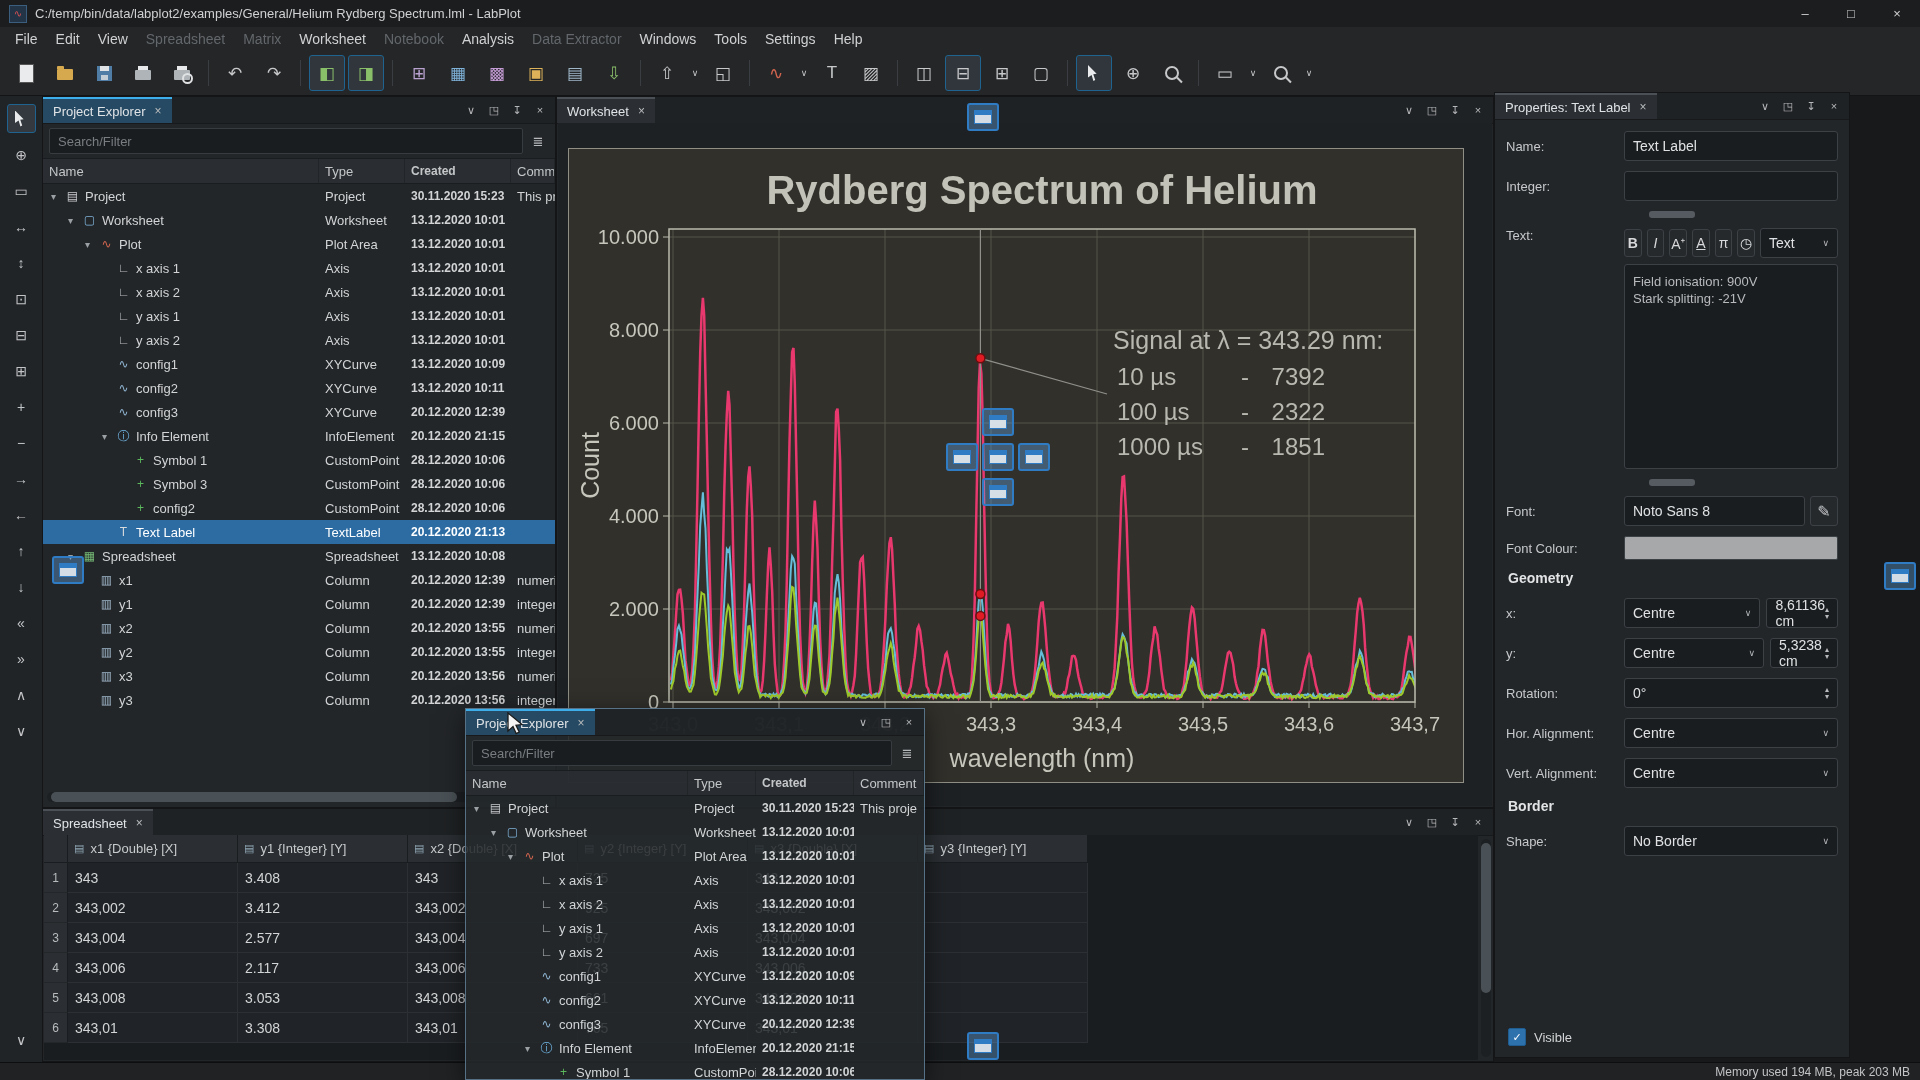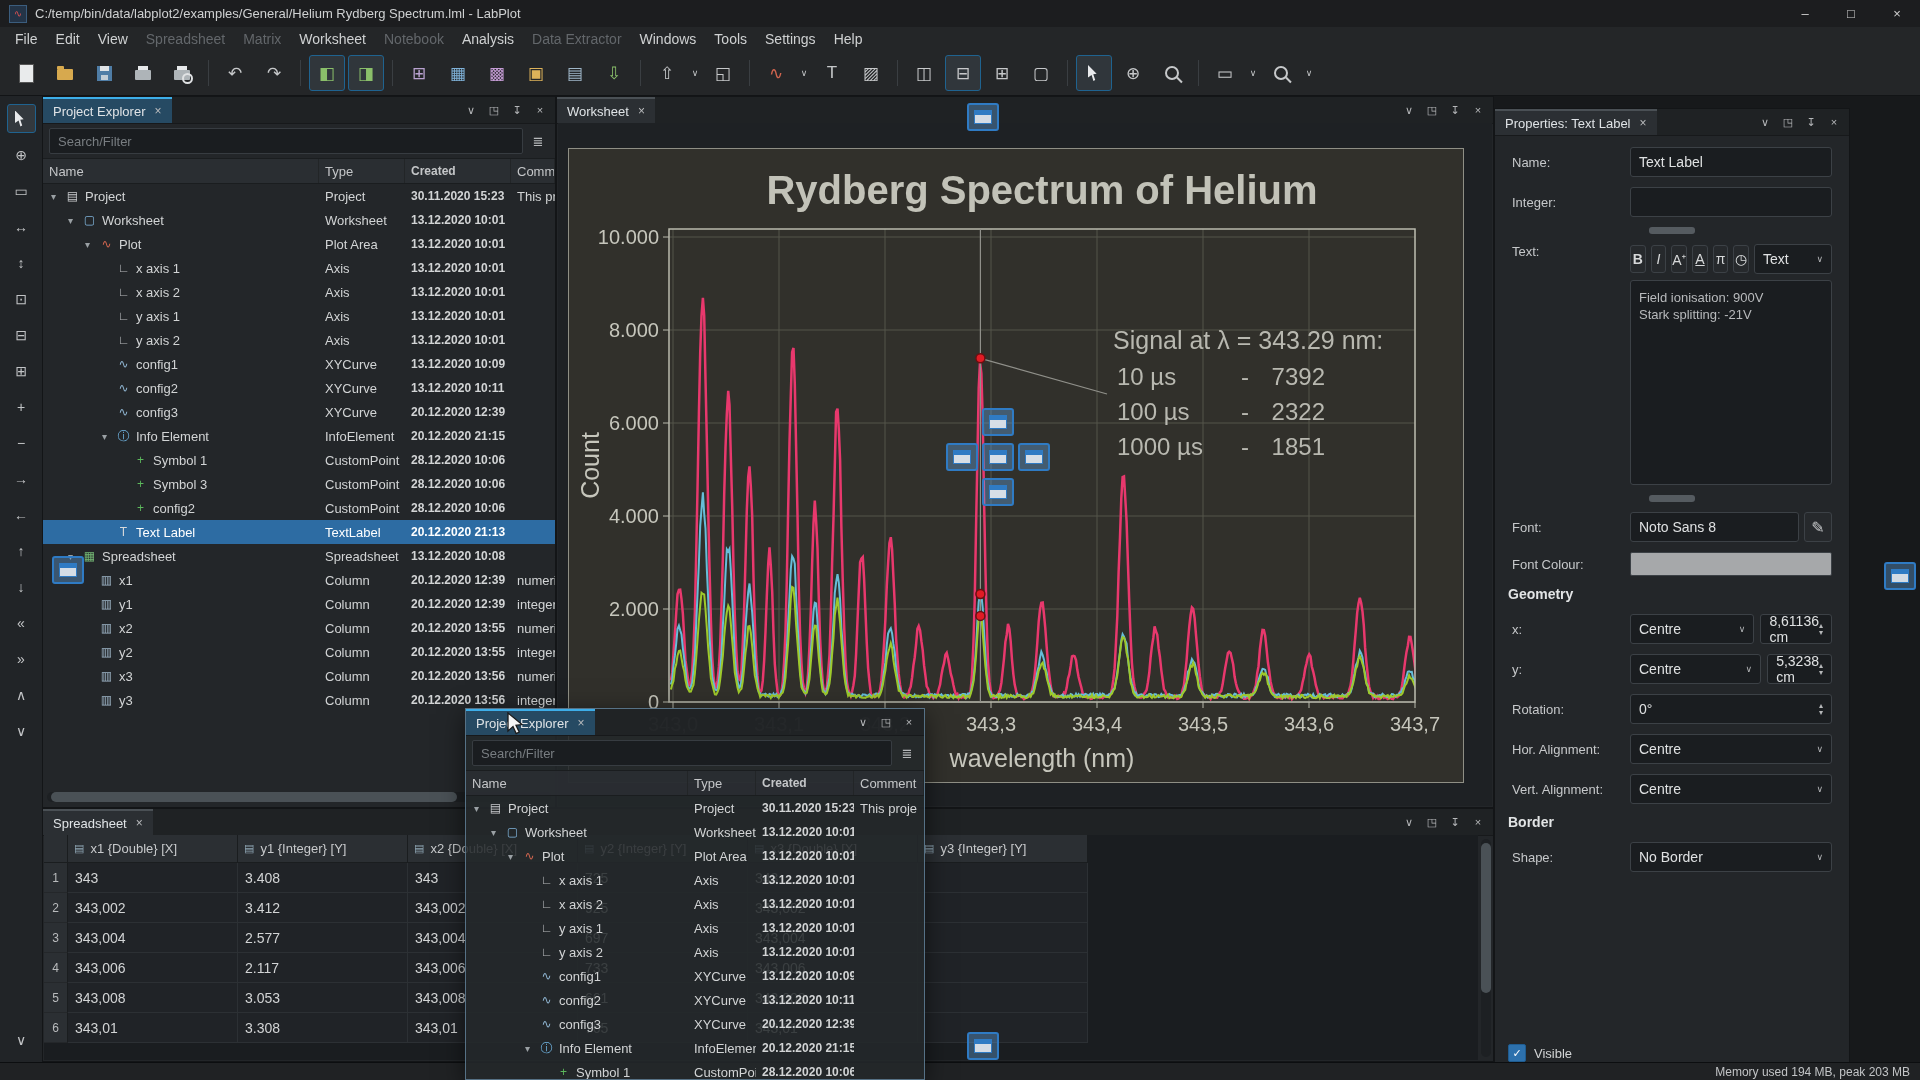--- a/index.html
+++ b/index.html
@@ -82,21 +82,21 @@
   .sh .hic{color:#8fa6b5;font-size:11px;}
   .snh{width:24px;background:#2b2f33;border-right:1px solid #1a1d1f;border-bottom:1px solid #1a1d1f;box-sizing:border-box;flex-shrink:0;}
   .srow{display:flex;height:30px;}
   .sncell{width:24px;background:#2b2f33;border-right:1px solid #1a1d1f;border-bottom:1px solid #24272a;display:flex;align-items:center;justify-content:center;font-size:12px;color:#b9bbbd;box-sizing:border-box;flex-shrink:0;}
   .scell{width:170px;border-right:1px solid #2c3034;border-bottom:1px solid #2c3034;display:flex;align-items:center;padding-left:7px;font-size:14px;color:#d2d4d5;background:#202327;box-sizing:border-box;flex-shrink:0;}
   .vscroll{position:absolute;right:2px;top:30px;bottom:4px;width:10px;background:#1d2023;border-radius:5px;}
   .vthumb{position:absolute;top:4px;left:0;width:10px;height:150px;background:#4a5156;border-radius:5px;}
 
   
   .props-body{position:absolute;left:1px;right:1px;top:26px;bottom:1px;overflow:hidden;}
-  .prow{display:flex;align-items:center;margin:0 16px 10px;}
+  .prow{display:flex;align-items:center;margin:0 10px 10px;}
   .prow.top{align-items:flex-start;}
   .plabel{width:118px;font-size:13px;color:#c6c8ca;flex-shrink:0;}
   .pctrl{flex:1;min-width:0;}
   .input,.combo,.spin{height:30px;background:#1a1d20;border:1px solid #3c4146;border-radius:3px;display:flex;align-items:center;padding:0 8px;font-size:14px;color:#dfe1e2;box-sizing:border-box;}
   .combo .caret{margin-left:auto;font-size:9px;color:#b6b8ba;}
   .spin .spinbtns{margin-left:auto;display:flex;flex-direction:column;line-height:7px;font-size:8px;color:#b6b8ba;}
   .grip{width:46px;height:7px;background:#555b60;border-radius:3px;margin:0 auto 10px;}
   .fmtrow{display:flex;gap:5px;align-items:center;}
   .fmtbtn{width:30px;height:28px;border:1px solid #3c4146;background:#26292c;border-radius:3px;display:flex;align-items:center;justify-content:center;font-size:14px;color:#d6d8d9;box-sizing:border-box;}
   .fmtbtn.b{font-weight:bold;}.fmtbtn.i{font-style:italic;}.fmtbtn.u span{text-decoration:underline;}
@@ -757,21 +757,21 @@
             <div class="scell">343,01</div>
             <div class="scell"></div>
           </div>
         </div>
     </div>
     <div class="vscroll">
         <div class="vthumb"></div>
       </div>
   </div>
 
-  <div class="dock" style="left:1494px;top:108px;width:356px;height:966px;">
+  <div class="dock" style="left:1494px;top:92px;width:356px;height:966px;">
     <div class="tabbar">
       <div class="tab">
         <span>Properties: Text Label</span>
         <span class="tclose">×</span>
       </div>
       <div class="dockbtns">
         <span class="dbtn">∨</span>
         <span class="dbtn">◳</span>
         <span class="dbtn">↧</span>
         <span class="dbtn">×</span>

